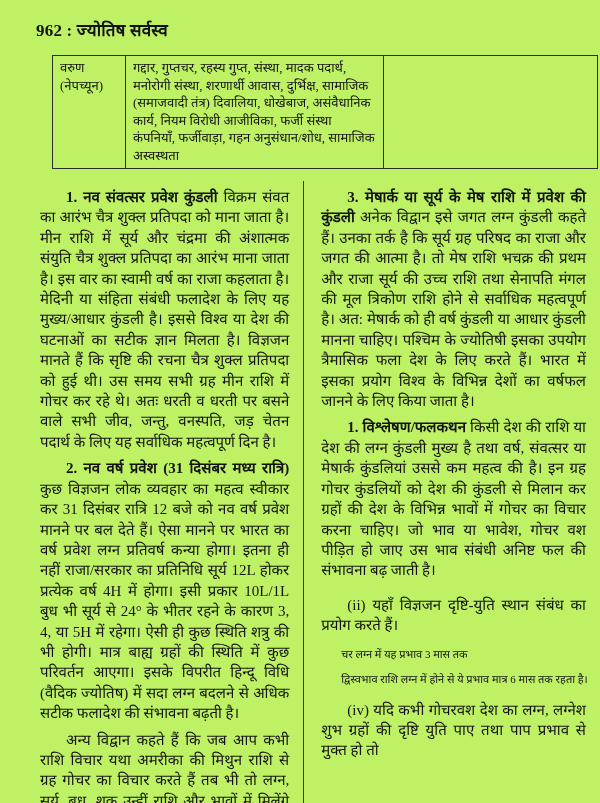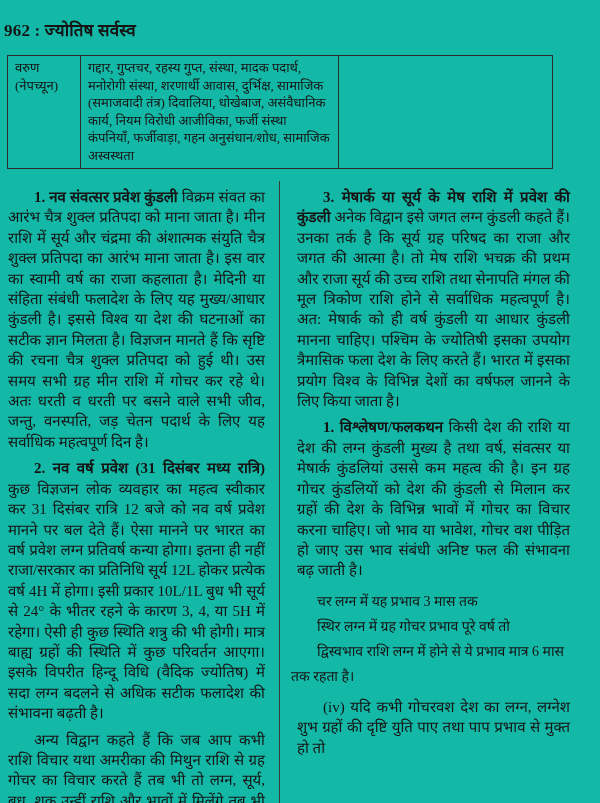--- a/index.html
+++ b/index.html
@@ -5,37 +5,37 @@
   html,body { margin:0; padding:0; }
   body {
     width:600px; height:803px;
     background:#e9e9e6;
     font-family:"Liberation Serif","DejaVu Serif",serif;
   }
   .page {
     position:relative;
     width:600px; height:803px;
     box-sizing:border-box;
-    background:#14b8a6;
+    background:#bef264;
     color:#141414;
-    padding:18px 8px 0 0;
+    padding:18px 8px 0 32px;
     overflow:hidden;
   }
   .page-header {
     font-weight:bold;
     font-size:17px;
     letter-spacing:0.2px;
     margin:0 0 14px 4px;
   }
   
   .info-table {
     border-collapse:collapse;
     table-layout:fixed;
     width:546px;
-    margin-left:7px;
+    margin-left:20px;
   }
   .info-table td {
     border:1.5px solid #2c2c2c;
     vertical-align:top;
     padding:3px 7px 4px 7px;
     font-size:13px;
     line-height:17.5px;
   }
   td.cell-planet { width:58px; white-space:pre-line; }
   td.cell-desc   { width:243px; }
@@ -54,21 +54,21 @@
   p.body {
     margin:6px;
     font-size:15px;
     line-height:20.4px;
     text-align:justify;
     text-indent:26px;
   }
   p.body b { font-weight:bold; }
   p.hang {
     margin:0;
-    font-size:14px;
+    font-size:11px;
     line-height:25px;
     text-align:left;
     text-indent:26px;
   }
   .spacer-sm { height:2px; }
 </style>
 </head>
 <body>
 
 <div class="page">
@@ -108,23 +108,25 @@
       <p class="body">
         <b>3. मेषार्क या सूर्य के मेष राशि में प्रवेश की कुंडली</b><span> अनेक विद्वान इसे जगत लग्न कुंडली कहते हैं। उनका तर्क है कि सूर्य ग्रह परिषद का राजा और जगत की आत्मा है। तो मेष राशि भचक्र की प्रथम और राजा सूर्य की उच्च राशि तथा सेनापति मंगल की मूल त्रिकोण राशि होने से सर्वाधिक महत्वपूर्ण है। अत: मेषार्क को ही वर्ष कुंडली या आधार कुंडली मानना चाहिए। पश्चिम के ज्योतिषी इसका उपयोग त्रैमासिक फला देश के लिए करते हैं। भारत में इसका प्रयोग विश्व के विभिन्न देशों का वर्षफल जानने के लिए किया जाता है।</span>
       </p>
 
       <p class="body">
         <b>1. विश्लेषण/फलकथन</b><span> किसी देश की राशि या देश की लग्न कुंडली मुख्य है तथा वर्ष, संवत्सर या मेषार्क कुंडलियां उससे कम महत्व की है। इन ग्रह गोचर कुंडलियों को देश की कुंडली से मिलान कर ग्रहों की देश के विभिन्न भावों में गोचर का विचार करना चाहिए। जो भाव या भावेश, गोचर वश पीड़ित हो जाए उस भाव संबंधी अनिष्ट फल की संभावना बढ़ जाती है।</span>
       </p>
 
       <div class="spacer-sm"></div>
 
+      <p class="body">
+        <span>(ii) यहाँ विज्ञजन दृष्टि-युति स्थान संबंध का प्रयोग करते हैं।</span>
+      </p>
 
       <p class="hang">चर लग्न में यह प्रभाव 3 मास तक</p>
-      <p class="hang">स्थिर लग्न में ग्रह गोचर प्रभाव पूरे वर्ष तो</p>
       <p class="hang">द्विस्वभाव राशि लग्न में होने से ये प्रभाव मात्र 6 मास तक रहता है।</p>
 
       <div class="spacer-sm"></div>
 
 
       <p class="body">
         <span>(iv) यदि कभी गोचरवश देश का लग्न, लग्नेश शुभ ग्रहों की दृष्टि युति पाए तथा पाप प्रभाव से मुक्त हो तो</span>
       </p>
     </div>
 

